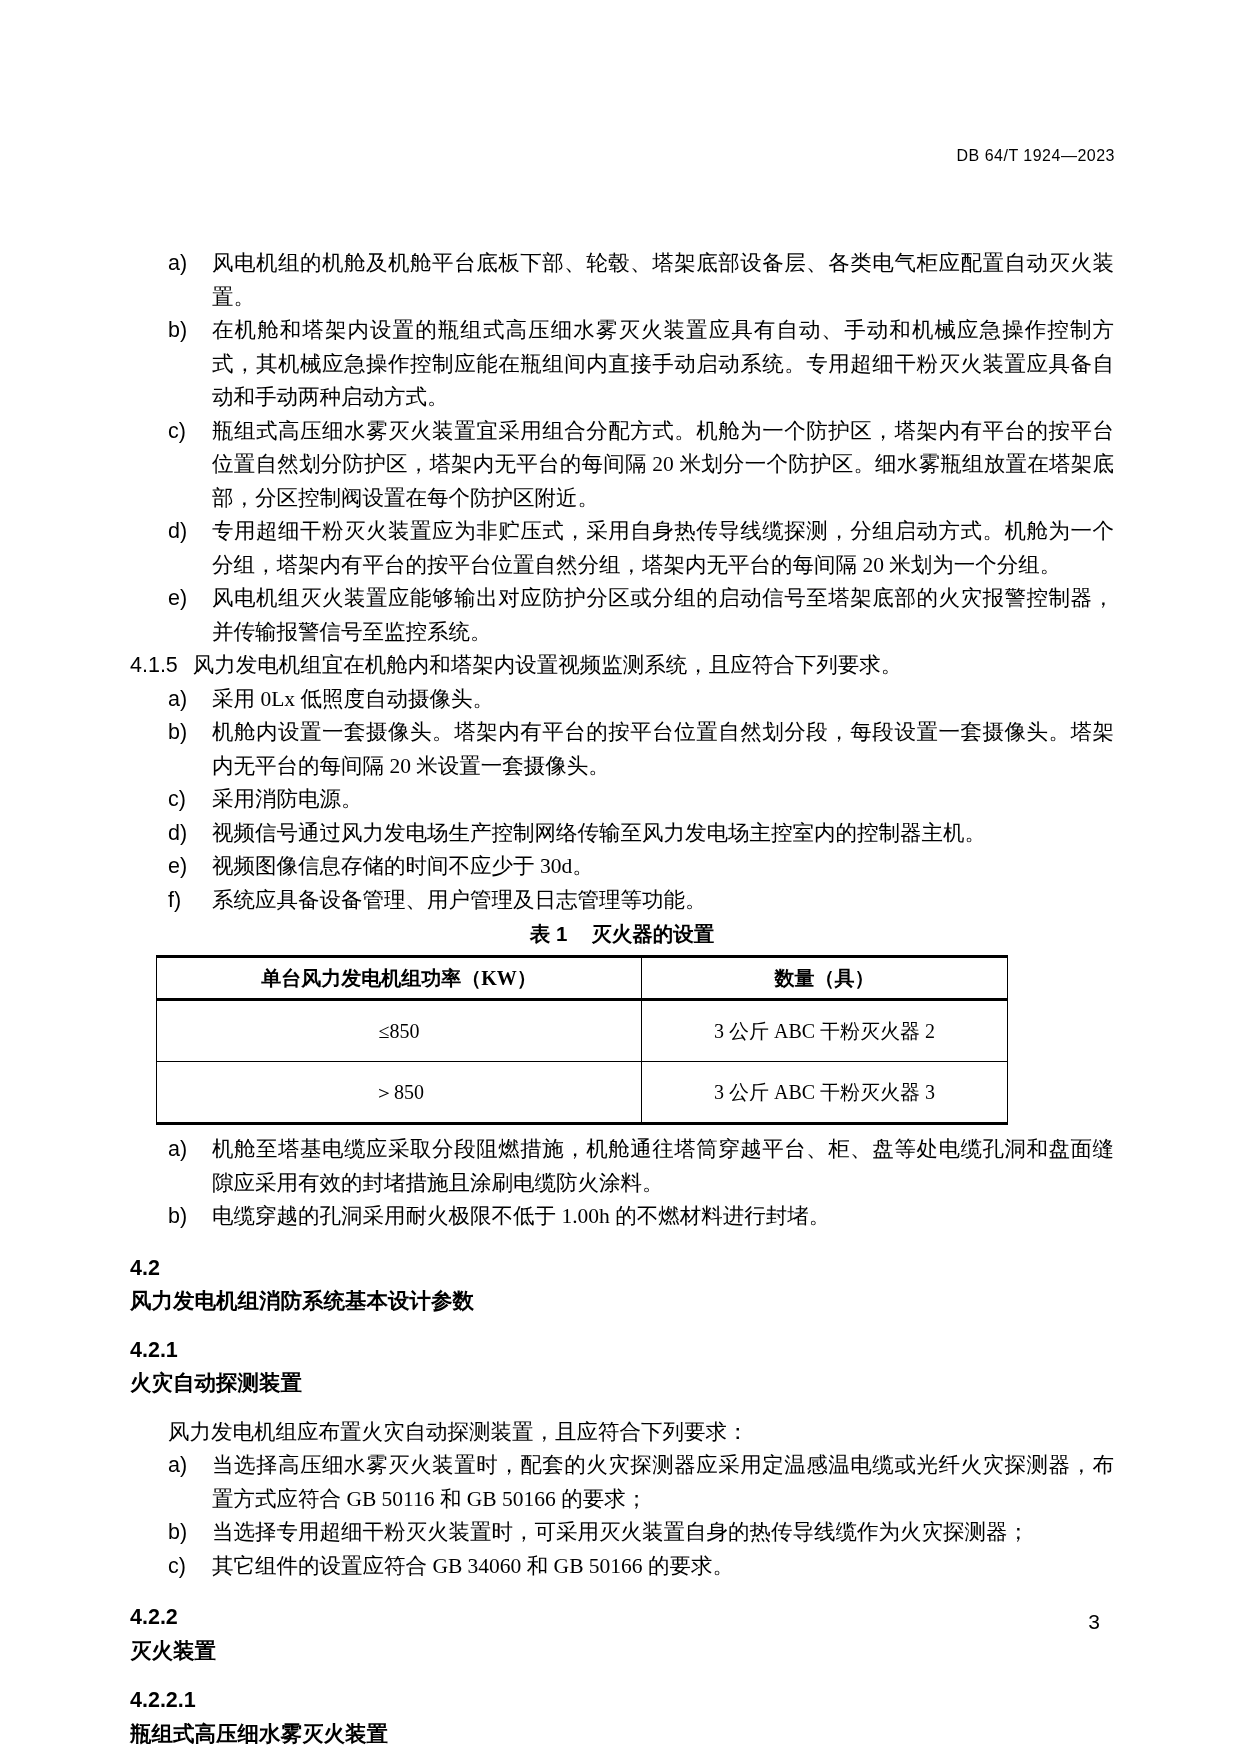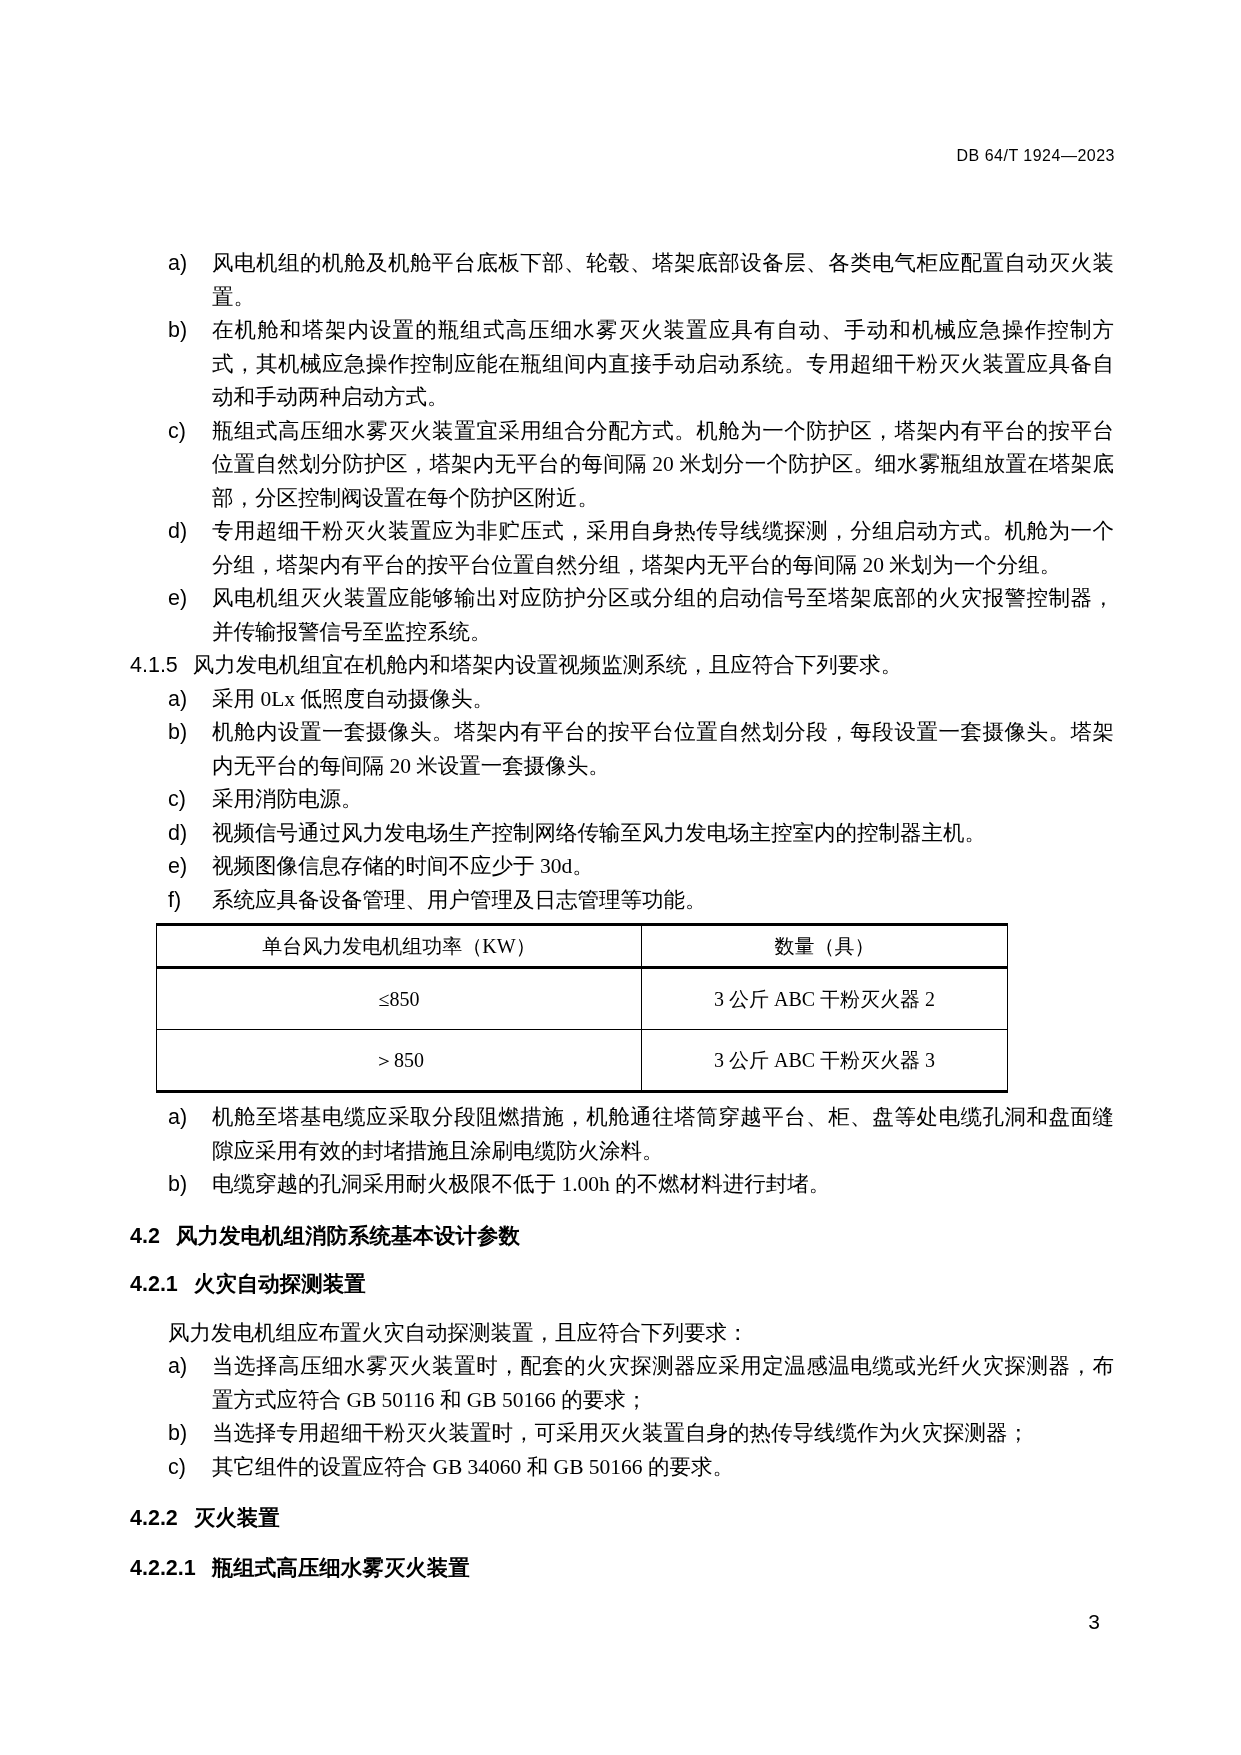--- a/index.html
+++ b/index.html
@@ -40,20 +40,21 @@
     font-family:"Liberation Sans", sans-serif;
     white-space:nowrap;
   }
   .clause .text{flex:1;}
   .clause-417{margin-top:18px;}
   .heading{
     display:flex;
     font-family:"Liberation Sans", sans-serif;
     font-weight:bold;
     font-size:21.5px;
+    flex-direction:column;
   }
   .heading .num{flex:0 0 auto;margin-right:16px;white-space:nowrap;}
   .h-42{margin-top:18px;margin-bottom:15px;}
   .h-421{margin-bottom:15px;}
   .h-422{margin-top:18px;margin-bottom:16px;}
   .intro{text-indent:38px;}
   .tbl-caption{
     text-align:center;
     font-family:"Liberation Sans", sans-serif;
     font-weight:bold;
@@ -65,21 +66,21 @@
   table.tbl{
     width:852px;
     margin:6px 0 8px 26px;
     border-collapse:collapse;
     font-size:20px;
     line-height:24px;
     text-align:center;
   }
   table.tbl{border:1.5px solid #000;border-top:3px solid #000;border-bottom:3px solid #000;}
   table.tbl th{
-    font-weight:normal;
+    font-weight:bold;
     border-bottom:3px solid #000;
     border-left:1.5px solid #000;
     padding:5px 4px;
     height:30px;
   }
   table.tbl td{
     border-left:1.5px solid #000;
     border-top:1.5px solid #000;
     padding:18px 4px;
     height:24px;
@@ -145,20 +146,24 @@
     <div class="item">
       <span class="label">e)</span>
       <span class="text">视频图像信息存储的时间不应少于 30d。</span>
     </div>
     <div class="item">
       <span class="label">f)</span>
       <span class="text">系统应具备设备管理、用户管理及日志管理等功能。</span>
     </div>
 
 
+    <div class="tbl-caption">
+      <span class="cap-label">表 1</span>
+      <span>灭火器的设置</span>
+    </div>
     <table class="tbl">
       <colgroup>
           <col style="width:57%">
           <col style="width:43%">
         </colgroup>
       <thead>
         <tr>
           <th>单台风力发电机组功率（KW）</th>
           <th>数量（具）</th>
         </tr>

